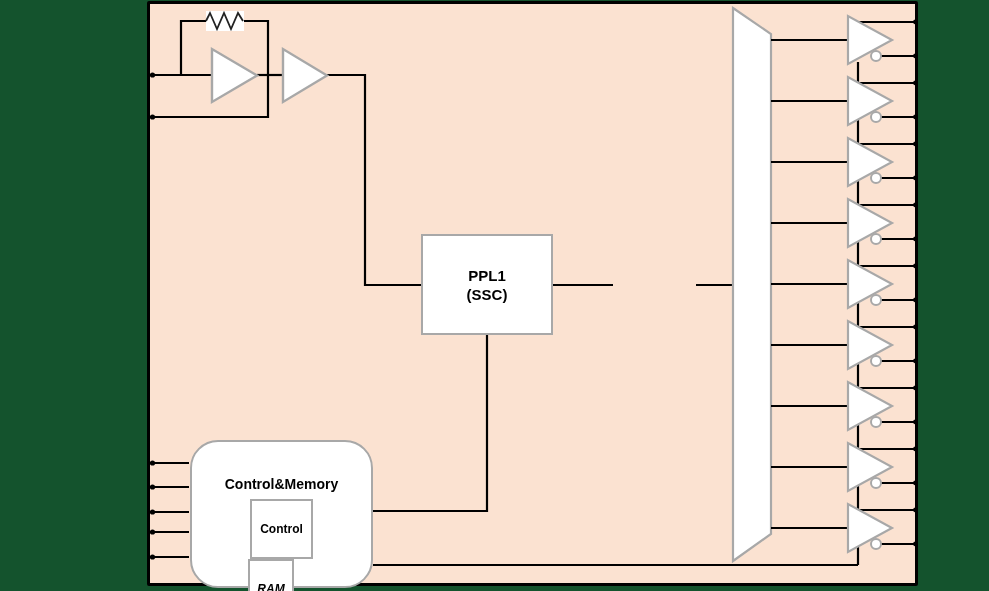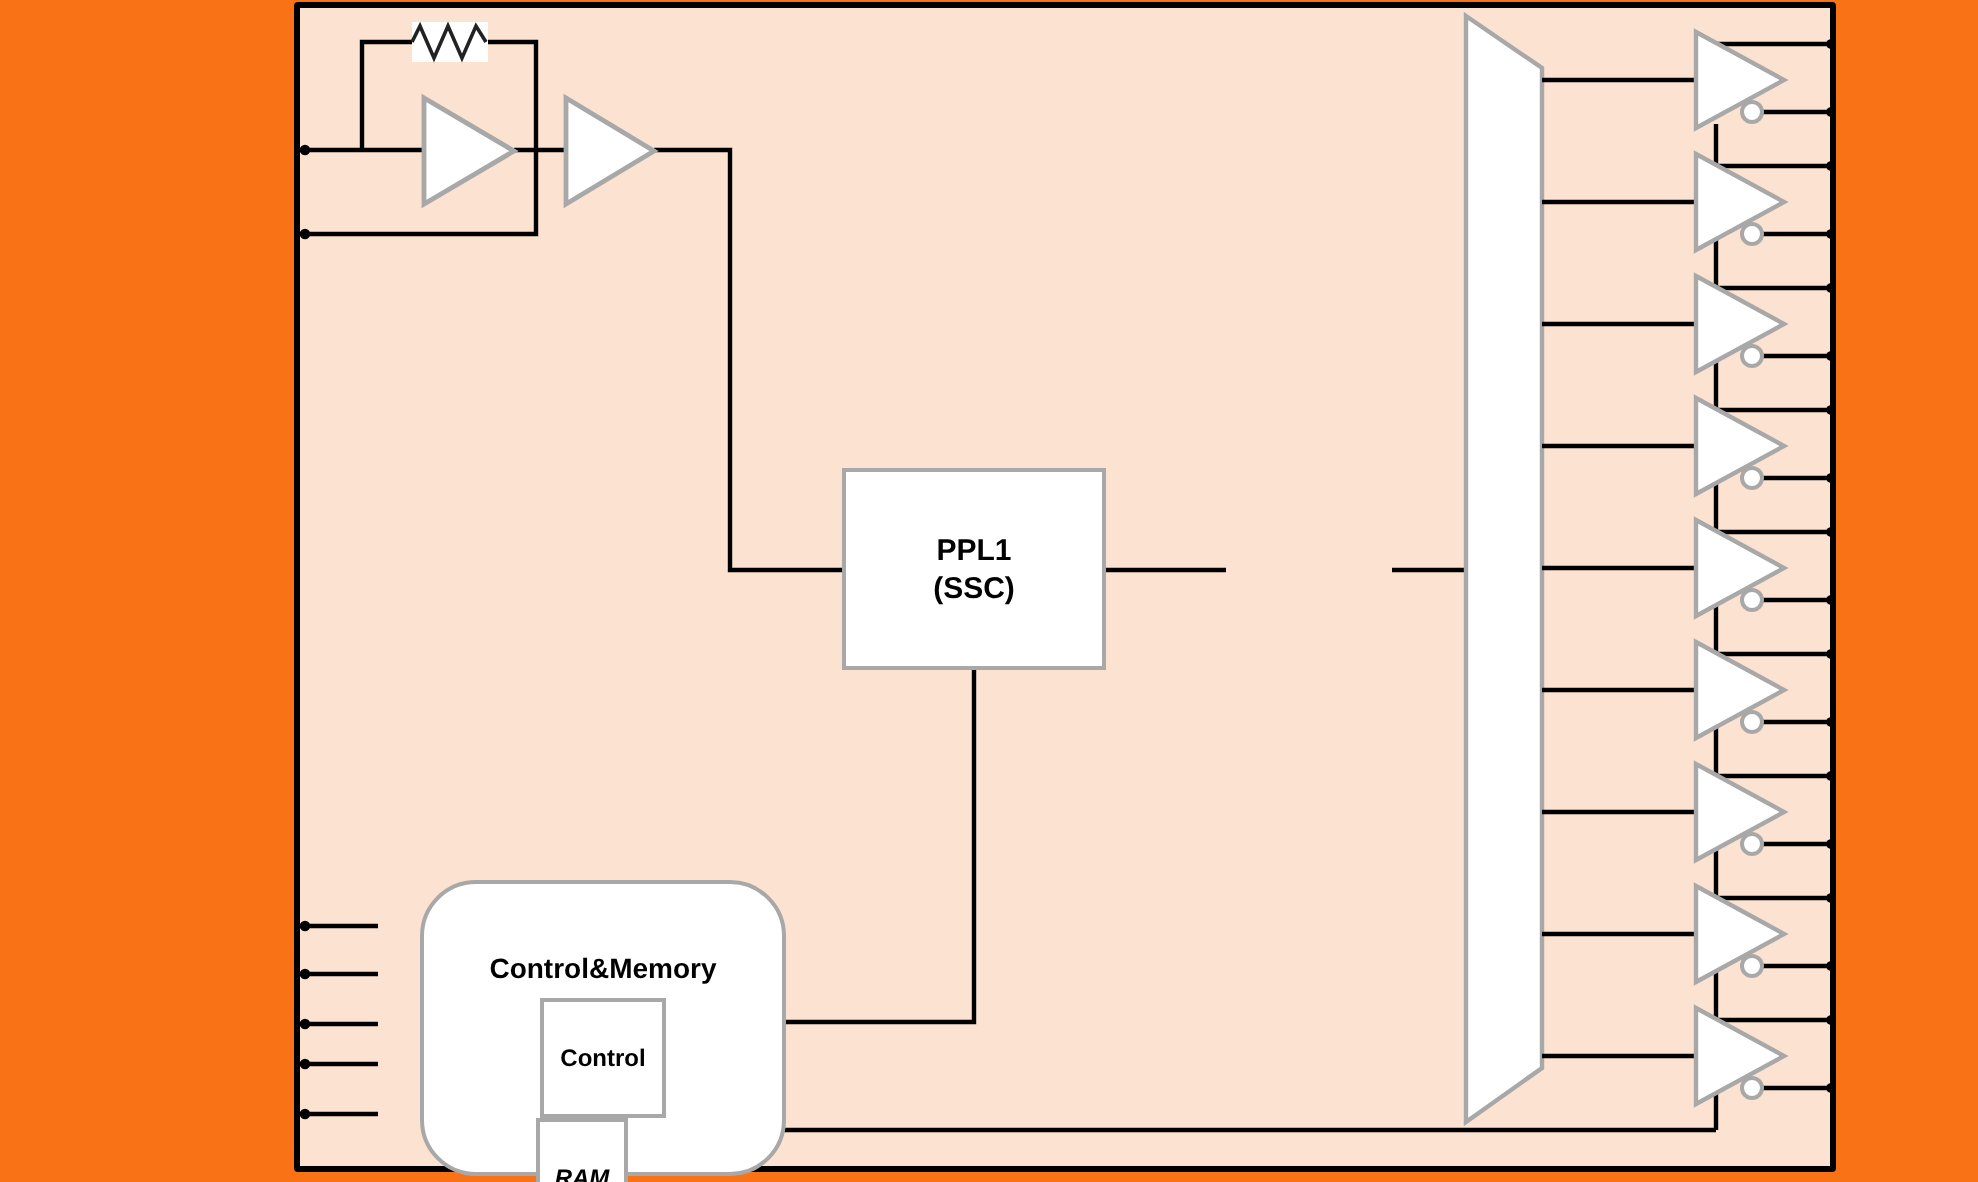--- a/index.html
+++ b/index.html
@@ -1,27 +1,27 @@
 <!DOCTYPE html>
 <html><head>
 <meta charset="utf-8">
 <style>
   html,body{margin:0;padding:0;background:#000;width:989px;height:591px;overflow:hidden;}
-  #stage{position:relative;width:989px;height:591px;background:#f97316;
+  #stage{position:relative;width:989px;height:591px;background:#14532d;
          font-family:"Liberation Sans",sans-serif;color:#000;}
   #chip{position:absolute;left:147px;top:1px;width:771px;height:585px;
         box-sizing:border-box;background:#fbe2d1;border:3px solid #000;border-radius:2px;}
   #wires{position:absolute;left:0;top:0;width:989px;height:591px;pointer-events:none;}
   .blockbox{position:absolute;box-sizing:border-box;background:#fff;border:2px solid #a8a8a8;
             display:flex;align-items:center;justify-content:center;flex-direction:column;
             font-weight:700;text-align:center;}
   #pll-block{left:421px;top:234px;width:132px;height:101px;font-size:15px;line-height:19px;}
   #divider-block{left:613px;top:263px;width:83px;height:45px;border-radius:9px;font-size:15px;}
   #ctrlmem-block{left:190px;top:440px;width:183px;height:148px;border-radius:28px;
-                 justify-content:flex-start;margin-left:20px;}
+                 justify-content:flex-start;}
   #ctrlmem-title{margin-top:34px;font-size:14px;line-height:16px;}
   #ctrlmem-inner{display:flex;flex-direction:column;margin-top:7px;}
   .subbox{box-sizing:border-box;background:#fff;border:2px solid #a8a8a8;height:60px;
           display:flex;align-items:center;justify-content:center;font-weight:700;font-size:12px;}
   #control-sub{width:63px;}
   #ram-sub{width:46px;margin-left:-2px;font-style:italic;}
 </style>
 </head>
 <body>
 

